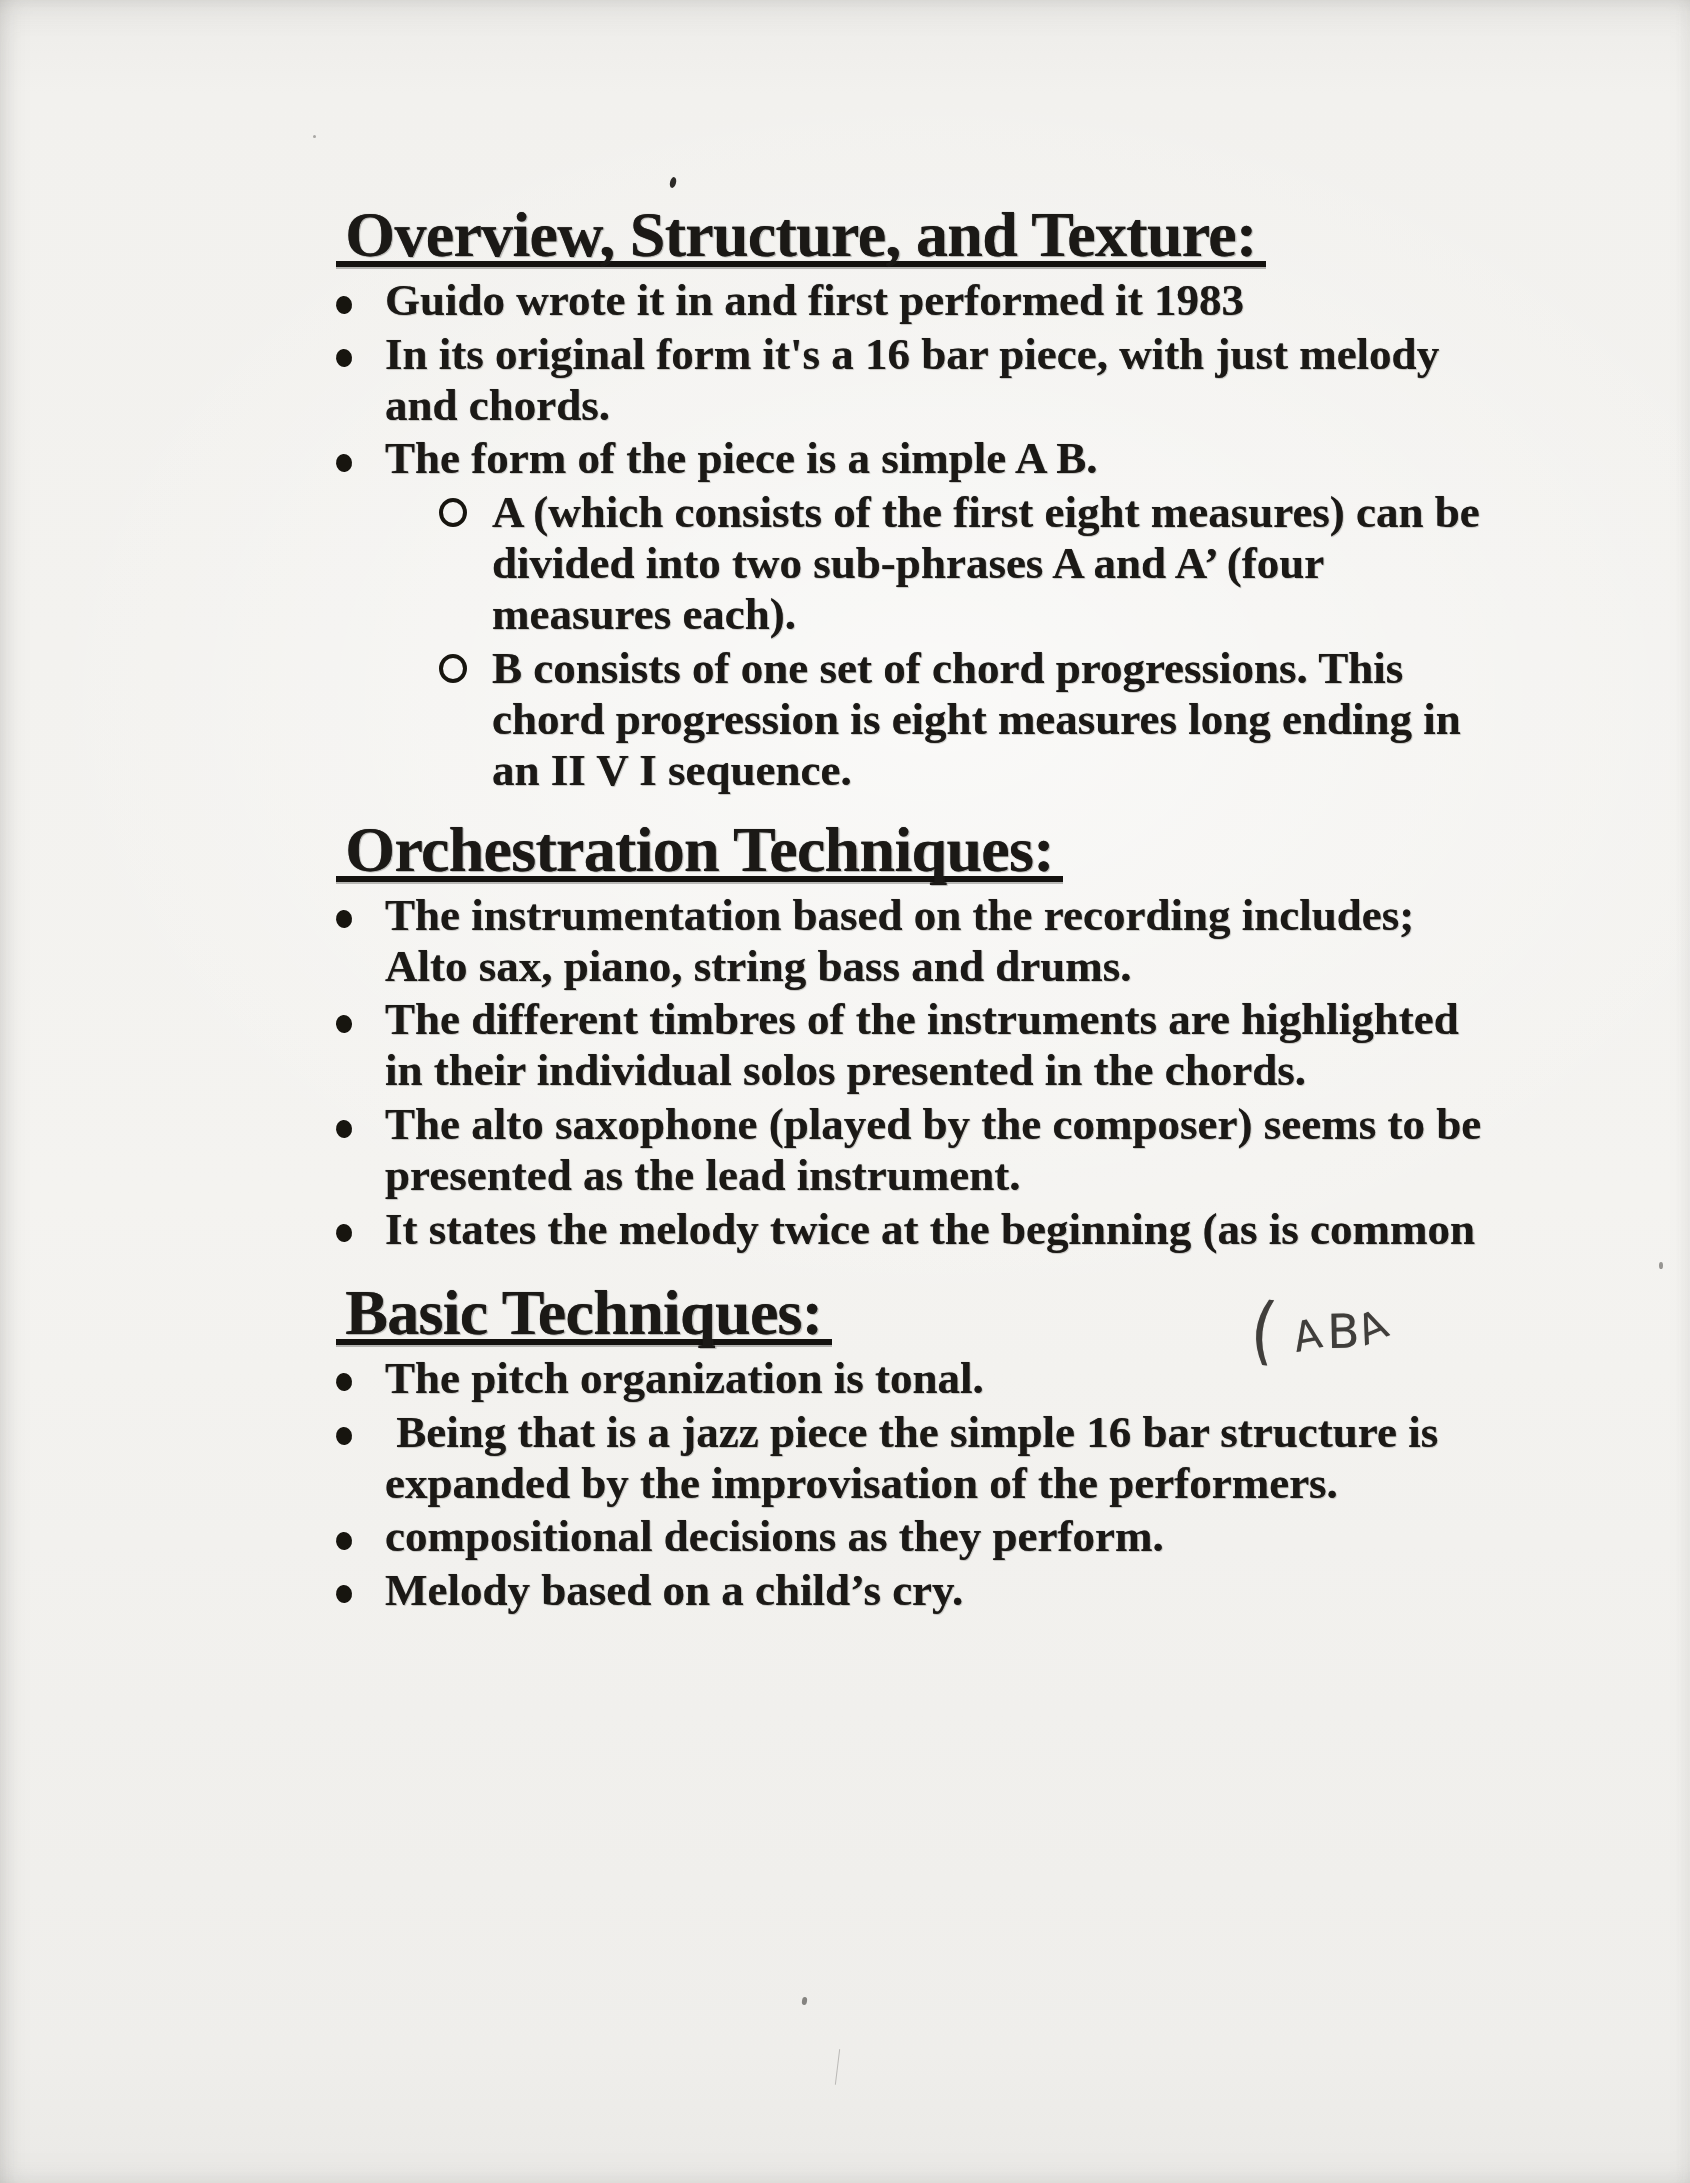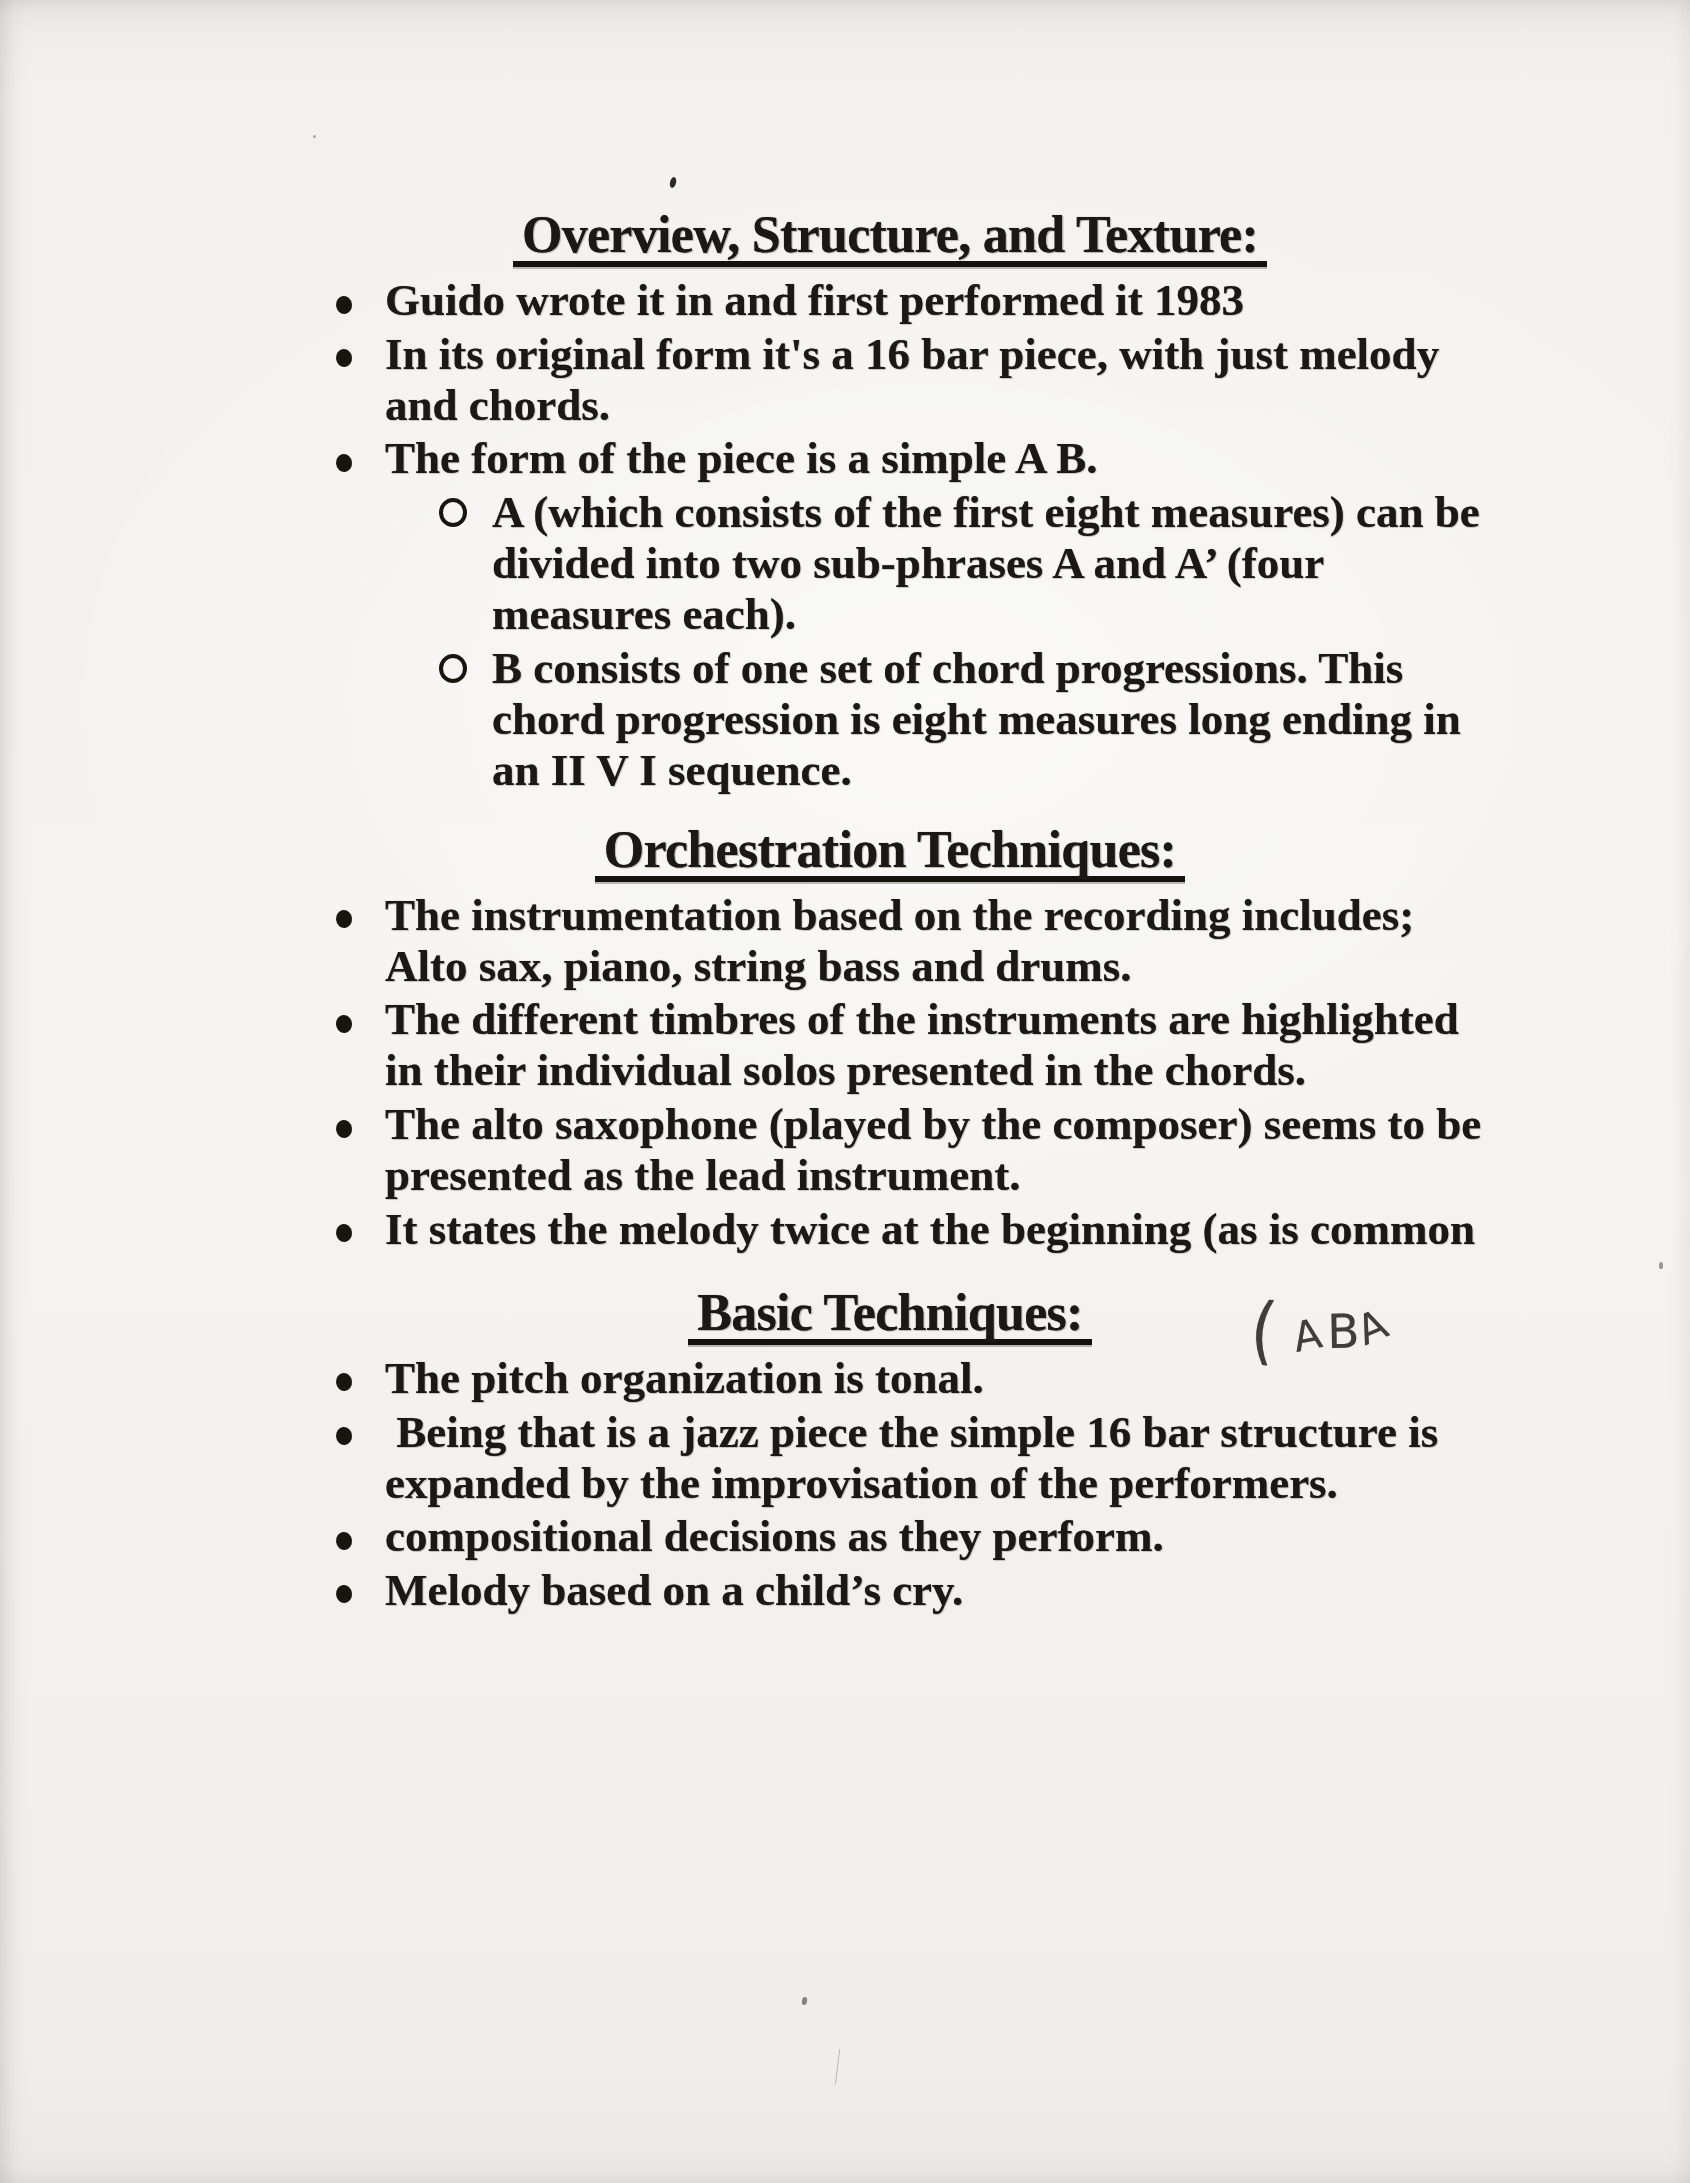--- a/index.html
+++ b/index.html
@@ -19,23 +19,23 @@
       inset 0 22.6px 40px -29px rgba(120,118,115,0.30),
       inset 0 -20px 40px -31px rgba(120,118,115,0.22);
   }
   .content {
     position:absolute; left:336px; top:0; width:1135px;
     color:#1b1916;
     font-size:45px; font-weight:bold; line-height:51px;
     text-shadow:0 0 0.7px rgba(30,28,25,0.65), 1px 1px 0.7px rgba(60,58,55,0.22);
   }
   h2.heading {
-    font-size:52px; line-height:53px; font-weight:bold;
+    font-size:64px; line-height:53px; font-weight:bold;
     letter-spacing:-0.7px;
-    margin:0 27px 0 0; text-align:center;
+    margin:0 27px 0 0; text-align:left;
     text-shadow:0 0 0.7px rgba(20,18,16,0.8), 1.3px 1.3px 0.7px rgba(55,53,50,0.28);
   }
   h2.heading .hd {
     display:inline-block;
     padding:0 9.3px 0 9.3px;
     border-bottom:6.7px solid #14120f;
     box-shadow:0 2px 0 rgba(70,68,65,0.35);
   }
   h2.h-first  { margin-top:208px; }
   h2.h-mid    { margin-top:27px;  }

